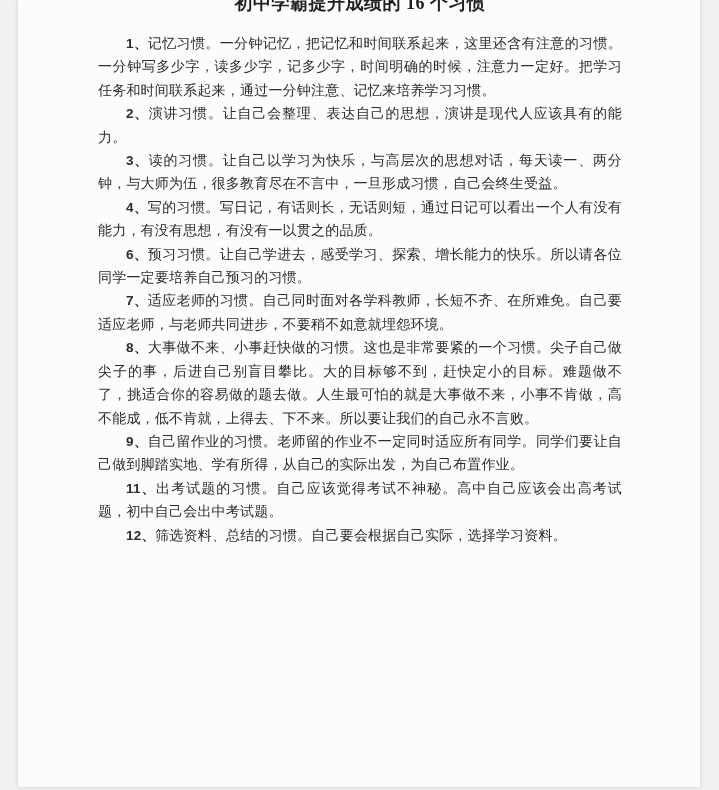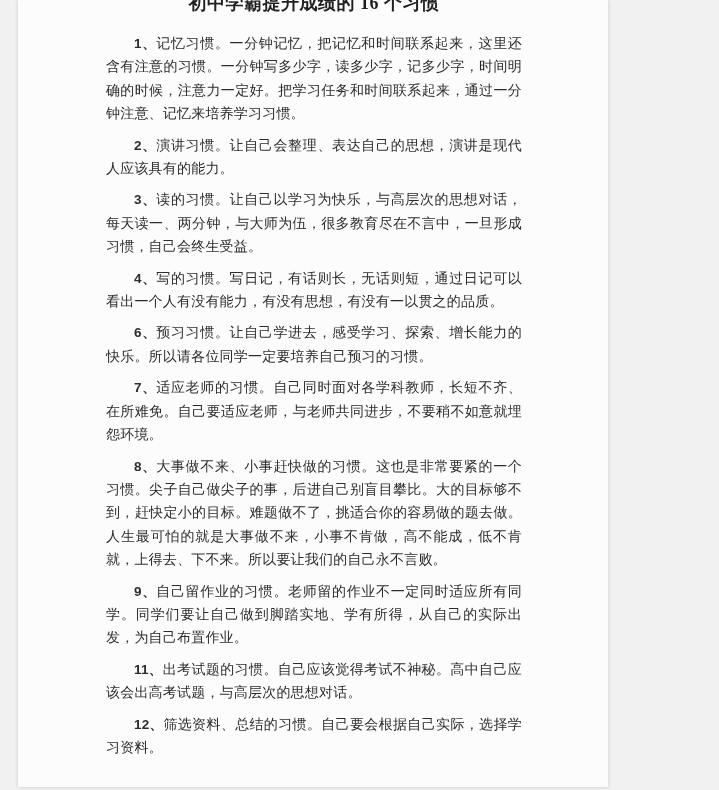--- a/index.html
+++ b/index.html
@@ -11,40 +11,40 @@
     height: 790px;
     background: #f1f1f1;
     overflow: hidden;
     position: relative;
     font-family: "Liberation Serif", "DejaVu Serif", serif;
   }
   .page {
     position: absolute;
     left: 18px;
     top: 0;
-    width: 590px;
+    width: 682px;
     height: 787px;
     background: #fcfcfc;
     box-shadow: 0 0 4px rgba(0,0,0,0.16);
     box-sizing: border-box;
     padding: 0 78px 0 80px;
     overflow: hidden;
   }
   .doc-title {
     margin: -9px 0 17px 0;
     font-size: 18px;
     line-height: 24px;
     font-weight: bold;
     text-align: center;
     color: #1f1f1f;
     letter-spacing: 0.5px;
     white-space: nowrap;
   }
   .para {
-    margin: 8px;
+    margin: 0;
     font-size: 14px;
     line-height: 23.4px;
     color: #2c2c2c;
     text-align: justify;
     text-indent: 2em;
     letter-spacing: 0.2px;
   }
   .para .plabel {
     font-family: "Liberation Sans", "DejaVu Sans", sans-serif;
     font-weight: bold;
@@ -58,15 +58,15 @@
   <h1 class="doc-title">初中学霸提升成绩的 16 个习惯</h1>
 
   <p class="para"><span class="plabel">1、</span><span>记忆习惯。一分钟记忆，把记忆和时间联系起来，这里还含有注意的习惯。一分钟写多少字，读多少字，记多少字，时间明确的时候，注意力一定好。把学习任务和时间联系起来，通过一分钟注意、记忆来培养学习习惯。</span></p>
   <p class="para"><span class="plabel">2、</span><span>演讲习惯。让自己会整理、表达自己的思想，演讲是现代人应该具有的能力。</span></p>
   <p class="para"><span class="plabel">3、</span><span>读的习惯。让自己以学习为快乐，与高层次的思想对话，每天读一、两分钟，与大师为伍，很多教育尽在不言中，一旦形成习惯，自己会终生受益。</span></p>
   <p class="para"><span class="plabel">4、</span><span>写的习惯。写日记，有话则长，无话则短，通过日记可以看出一个人有没有能力，有没有思想，有没有一以贯之的品质。</span></p>
   <p class="para"><span class="plabel">6、</span><span>预习习惯。让自己学进去，感受学习、探索、增长能力的快乐。所以请各位同学一定要培养自己预习的习惯。</span></p>
   <p class="para"><span class="plabel">7、</span><span>适应老师的习惯。自己同时面对各学科教师，长短不齐、在所难免。自己要适应老师，与老师共同进步，不要稍不如意就埋怨环境。</span></p>
   <p class="para"><span class="plabel">8、</span><span>大事做不来、小事赶快做的习惯。这也是非常要紧的一个习惯。尖子自己做尖子的事，后进自己别盲目攀比。大的目标够不到，赶快定小的目标。难题做不了，挑适合你的容易做的题去做。人生最可怕的就是大事做不来，小事不肯做，高不能成，低不肯就，上得去、下不来。所以要让我们的自己永不言败。</span></p>
   <p class="para"><span class="plabel">9、</span><span>自己留作业的习惯。老师留的作业不一定同时适应所有同学。同学们要让自己做到脚踏实地、学有所得，从自己的实际出发，为自己布置作业。</span></p>
-  <p class="para"><span class="plabel">11、</span><span>出考试题的习惯。自己应该觉得考试不神秘。高中自己应该会出高考试题，与高层次的思想对话。</span></p>
+  <p class="para"><span class="plabel">11、</span><span>出考试题的习惯。自己应该觉得考试不神秘。高中自己应该会出高考试题，初中自己会出中考试题。</span></p>
   <p class="para"><span class="plabel">12、</span><span>筛选资料、总结的习惯。自己要会根据自己实际，选择学习资料。</span></p>
 </div>
 
 </body></html>

